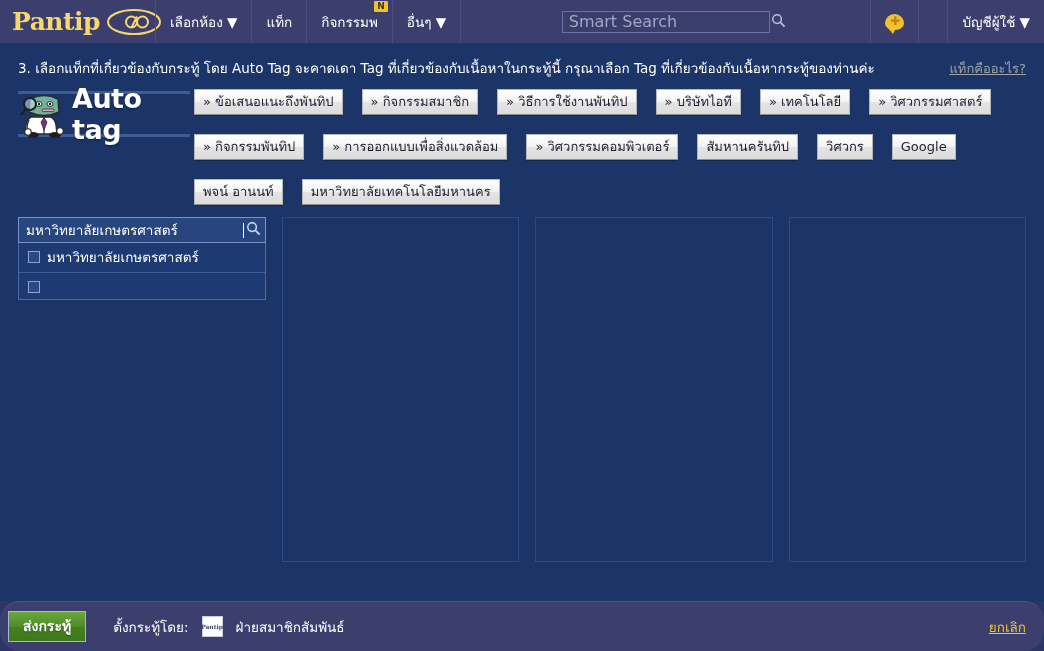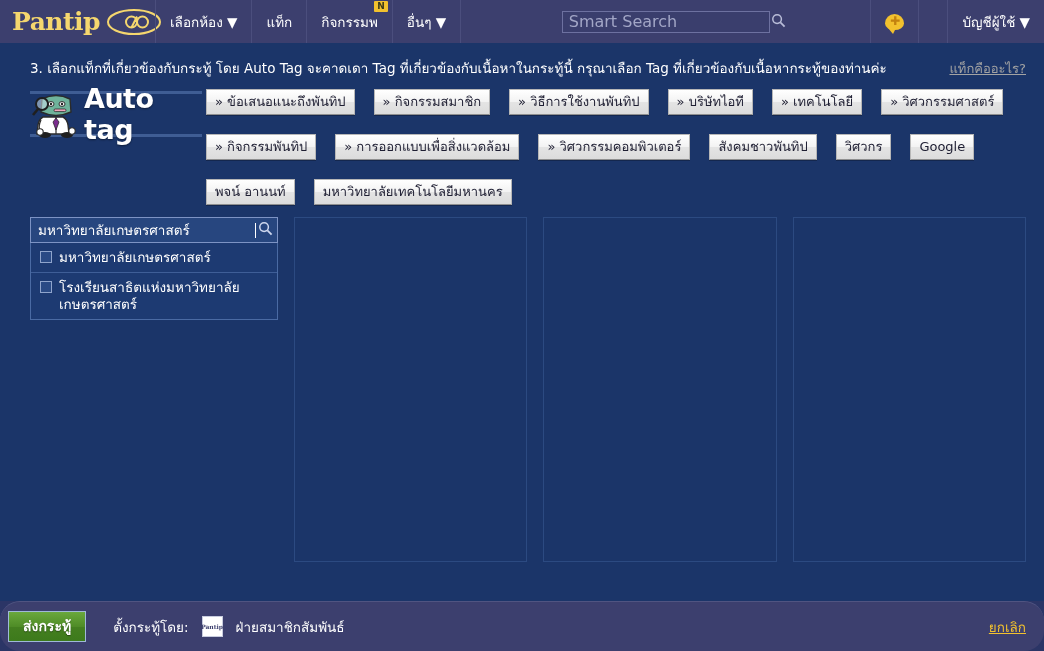--- a/index.html
+++ b/index.html
@@ -141,21 +141,20 @@
     position: relative;
     top: -1px;
   }
 
   
   .page {
     background: #1b3569;
     height: 556px;
     position: relative;
     box-sizing: border-box;
-    padding-left: 12px;
   }
   .instruction-row {
     display: flex;
     align-items: baseline;
     padding: 12px 18px 0 18px;
   }
   .instruction {
     flex: 1;
     font-size: 13.5px;
     color: #ffffff;
@@ -451,21 +450,21 @@
     <div class="tag-cloud">
       <div class="tag">» ข้อเสนอแนะถึงพันทิป</div>
       <div class="tag">» กิจกรรมสมาชิก</div>
       <div class="tag">» วิธีการใช้งานพันทิป</div>
       <div class="tag">» บริษัทไอที</div>
       <div class="tag">» เทคโนโลยี</div>
       <div class="tag">» วิศวกรรมศาสตร์</div>
       <div class="tag">» กิจกรรมพันทิป</div>
       <div class="tag">» การออกแบบเพื่อสิ่งแวดล้อม</div>
       <div class="tag">» วิศวกรรมคอมพิวเตอร์</div>
-      <div class="tag">สังคมชาวพันทิป</div>
+      <div class="tag">สัมหานครันทิป</div>
       <div class="tag">วิศวกร</div>
       <div class="tag">Google</div>
       <div class="tag">พจน์ อานนท์</div>
       <div class="tag">มหาวิทยาลัยเทคโนโลยีมหานคร</div>
     </div>
   </div>
 
   <div class="columns">
 
     <div class="col first">
@@ -480,21 +479,20 @@
         </span>
       </div>
 
       <div class="result-list">
         <div class="result-item">
           <span class="chk"></span>
           <span>มหาวิทยาลัยเกษตรศาสตร์</span>
         </div>
         <div class="result-item">
           <span class="chk"></span>
-          <span>โรงเรียนสาธิตแห่งมหาวิทยาลัยเกษตรศาสตร์</span>
         </div>
       </div>
     </div>
 
     <div class="col"></div>
     <div class="col"></div>
     <div class="col"></div>
   </div>
 </div>
 

